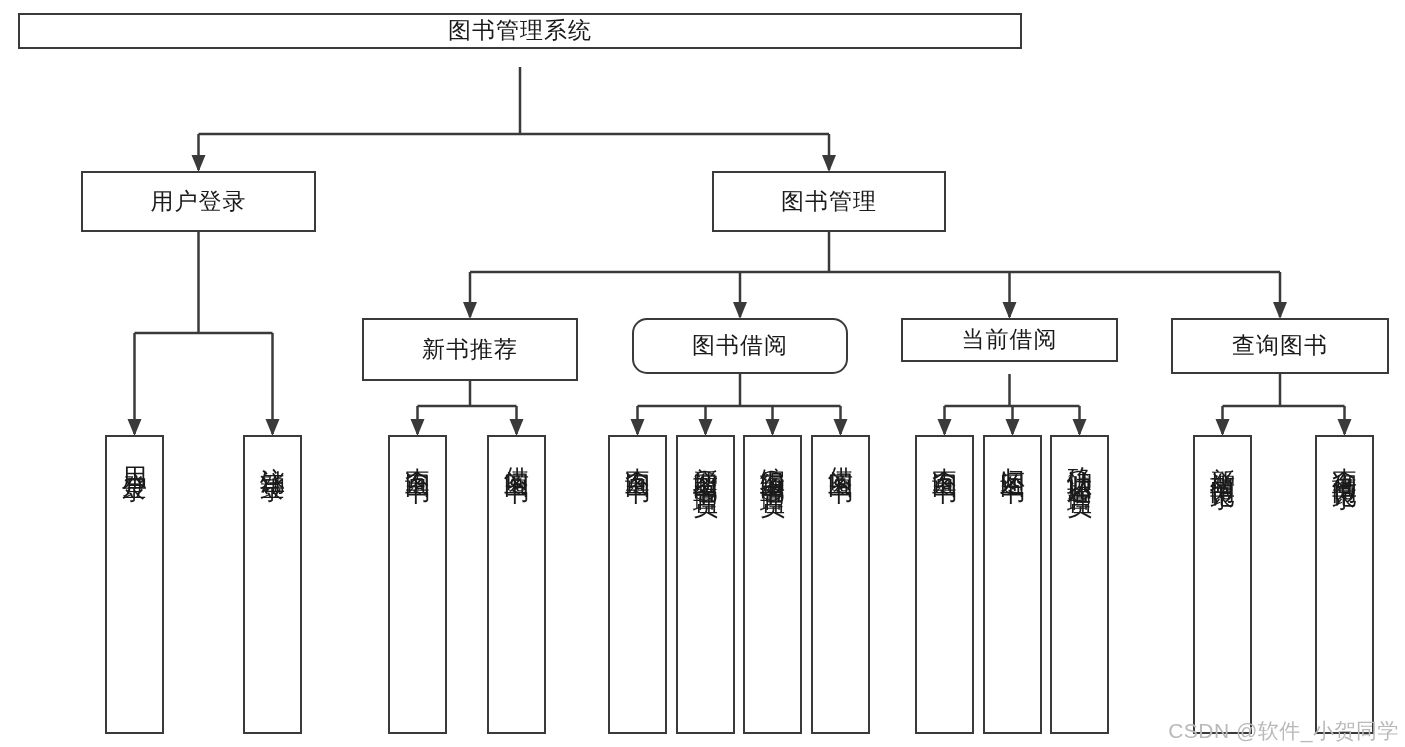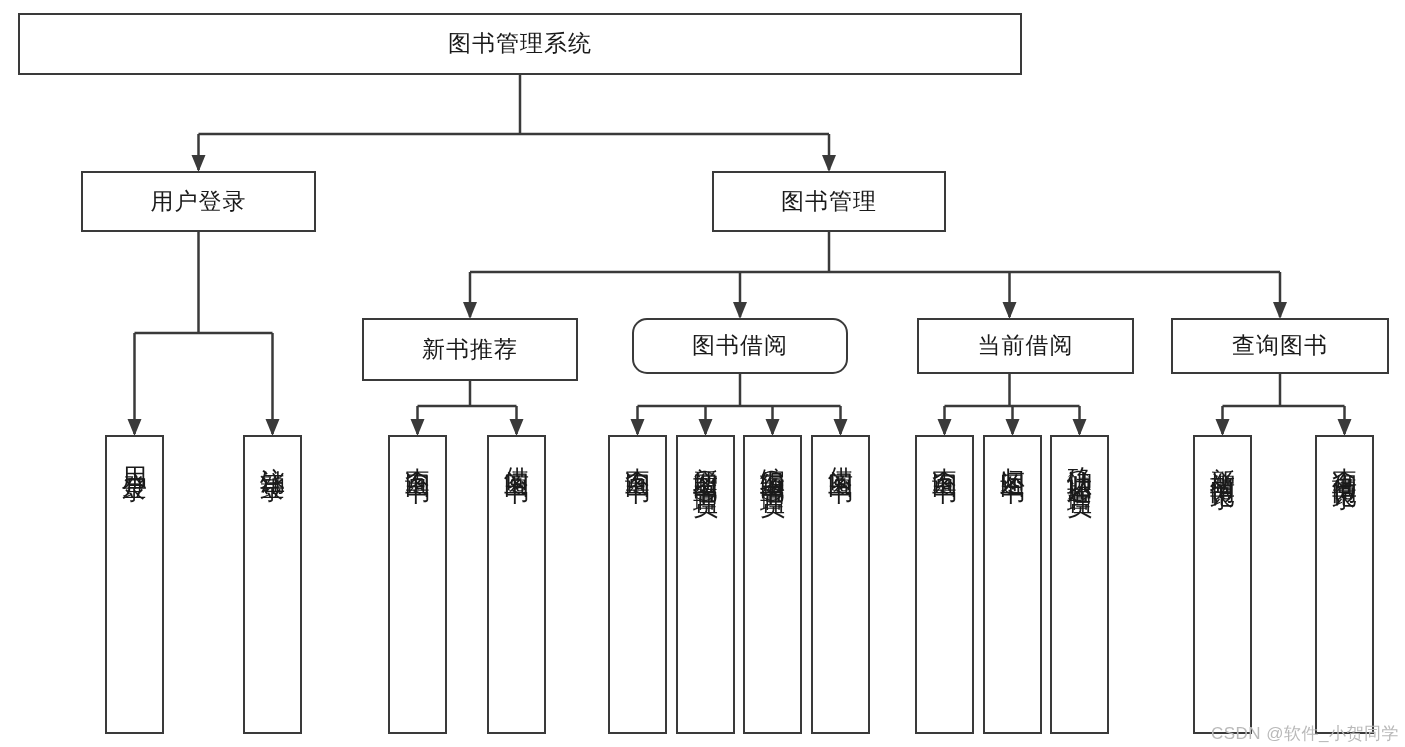--- a/index.html
+++ b/index.html
@@ -58,21 +58,21 @@
     text-orientation: upright;
     font-size: 25px;
     line-height: 1.0;
     letter-spacing: 4px;
     white-space: nowrap;
   }
   .watermark {
     position: absolute;
     right: 6px;
     bottom: 2px;
-    font-size: 17px;
+    font-size: 21px;
     color: #b9b9b9;
     letter-spacing: 0.5px;
     white-space: nowrap;
     user-select: none;
   }
 </style>
 </head>
 <body>
 
 <div id="canvas">
@@ -124,36 +124,36 @@
       <line x1="1079.5" y1="406" x2="1079.5" y2="434" stroke="#3a3a3a" stroke-width="2.5"></line>
       <path d="M1072.5,419 L1086.5,419 L1079.5,436 Z" fill="#3a3a3a"></path>
       <line x1="1280" y1="374" x2="1280" y2="406" stroke="#3a3a3a" stroke-width="2.5"></line>
       <line x1="1222.5" y1="406" x2="1344.5" y2="406" stroke="#3a3a3a" stroke-width="2.5"></line>
       <line x1="1222.5" y1="406" x2="1222.5" y2="434" stroke="#3a3a3a" stroke-width="2.5"></line>
       <path d="M1215.5,419 L1229.5,419 L1222.5,436 Z" fill="#3a3a3a"></path>
       <line x1="1344.5" y1="406" x2="1344.5" y2="434" stroke="#3a3a3a" stroke-width="2.5"></line>
       <path d="M1337.5,419 L1351.5,419 L1344.5,436 Z" fill="#3a3a3a"></path>
     </svg>
   <div id="nodes">
-      <div class="node horizontal root" style="left: 18px; top: 13px; width: 1004px; height: 62px;">
+      <div class="node horizontal root" style="left: 18px; top: 13px; width: 1004px; height: 36px;">
         <span class="node-label">图书管理系统</span>
       </div>
       <div class="node horizontal" style="left: 81px; top: 171px; width: 235px; height: 61px;">
         <span class="node-label">用户登录</span>
       </div>
       <div class="node horizontal" style="left: 712px; top: 171px; width: 234px; height: 61px;">
         <span class="node-label">图书管理</span>
       </div>
       <div class="node horizontal" style="left: 362px; top: 318px; width: 216px; height: 63px;">
         <span class="node-label">新书推荐</span>
       </div>
       <div class="node horizontal" style="left: 632px; top: 318px; width: 216px; height: 56px; border-radius: 15px;">
         <span class="node-label">图书借阅</span>
       </div>
-      <div class="node horizontal" style="left: 901px; top: 318px; width: 217px; height: 56px; margin-left: 16px;">
+      <div class="node horizontal" style="left: 901px; top: 318px; width: 217px; height: 44px;">
         <span class="node-label">当前借阅</span>
       </div>
       <div class="node horizontal" style="left: 1171px; top: 318px; width: 218px; height: 56px;">
         <span class="node-label">查询图书</span>
       </div>
       <div class="node vertical" style="left: 105px; top: 435px; width: 59px; height: 299px;">
         <span class="node-label">用户登录</span>
       </div>
       <div class="node vertical" style="left: 243px; top: 435px; width: 59px; height: 299px;">
         <span class="node-label">注销登录</span>

